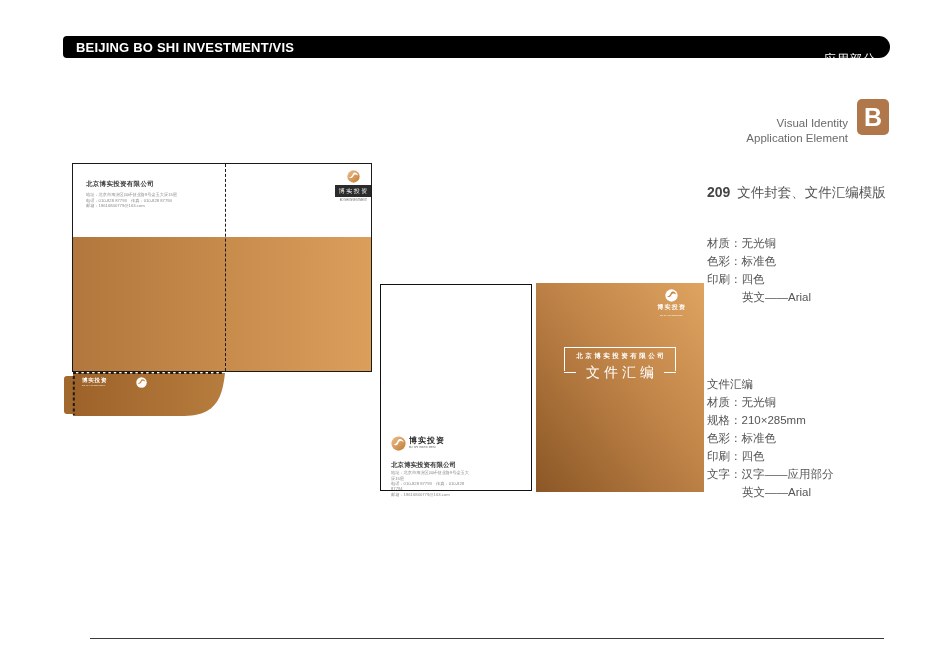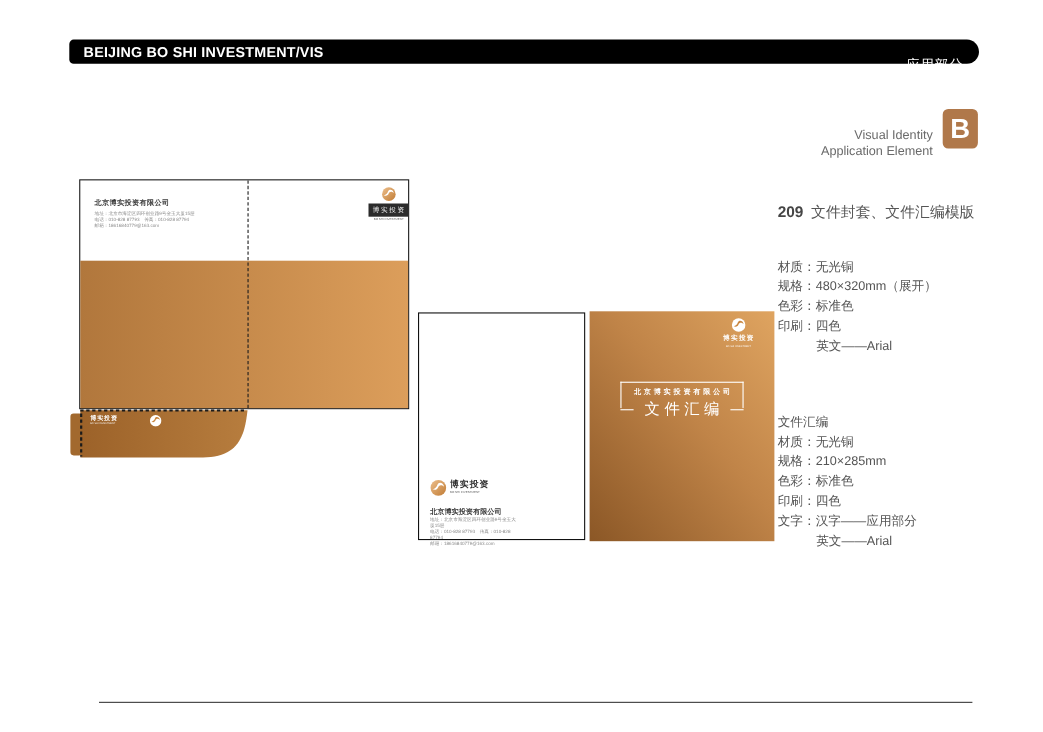--- a/index.html
+++ b/index.html
@@ -110,21 +110,20 @@
     <div>Application Element</div>
   </div>
   <div class="corner-badge">B</div>
 
   <div class="section-title">
     <span class="section-num">209</span><span>文件封套、文件汇编模版</span>
   </div>
 
   <div class="spec-block spec-1">
     <div>材质：无光铜</div>
-    <div>规格：480×320mm（展开）</div>
     <div>色彩：标准色</div>
     <div>印刷：四色</div>
     <div class="indent">英文——Arial</div>
   </div>
 
   <div class="spec-block spec-2">
     <div>文件汇编</div>
     <div>材质：无光铜</div>
     <div>规格：210×285mm</div>
     <div>色彩：标准色</div>

